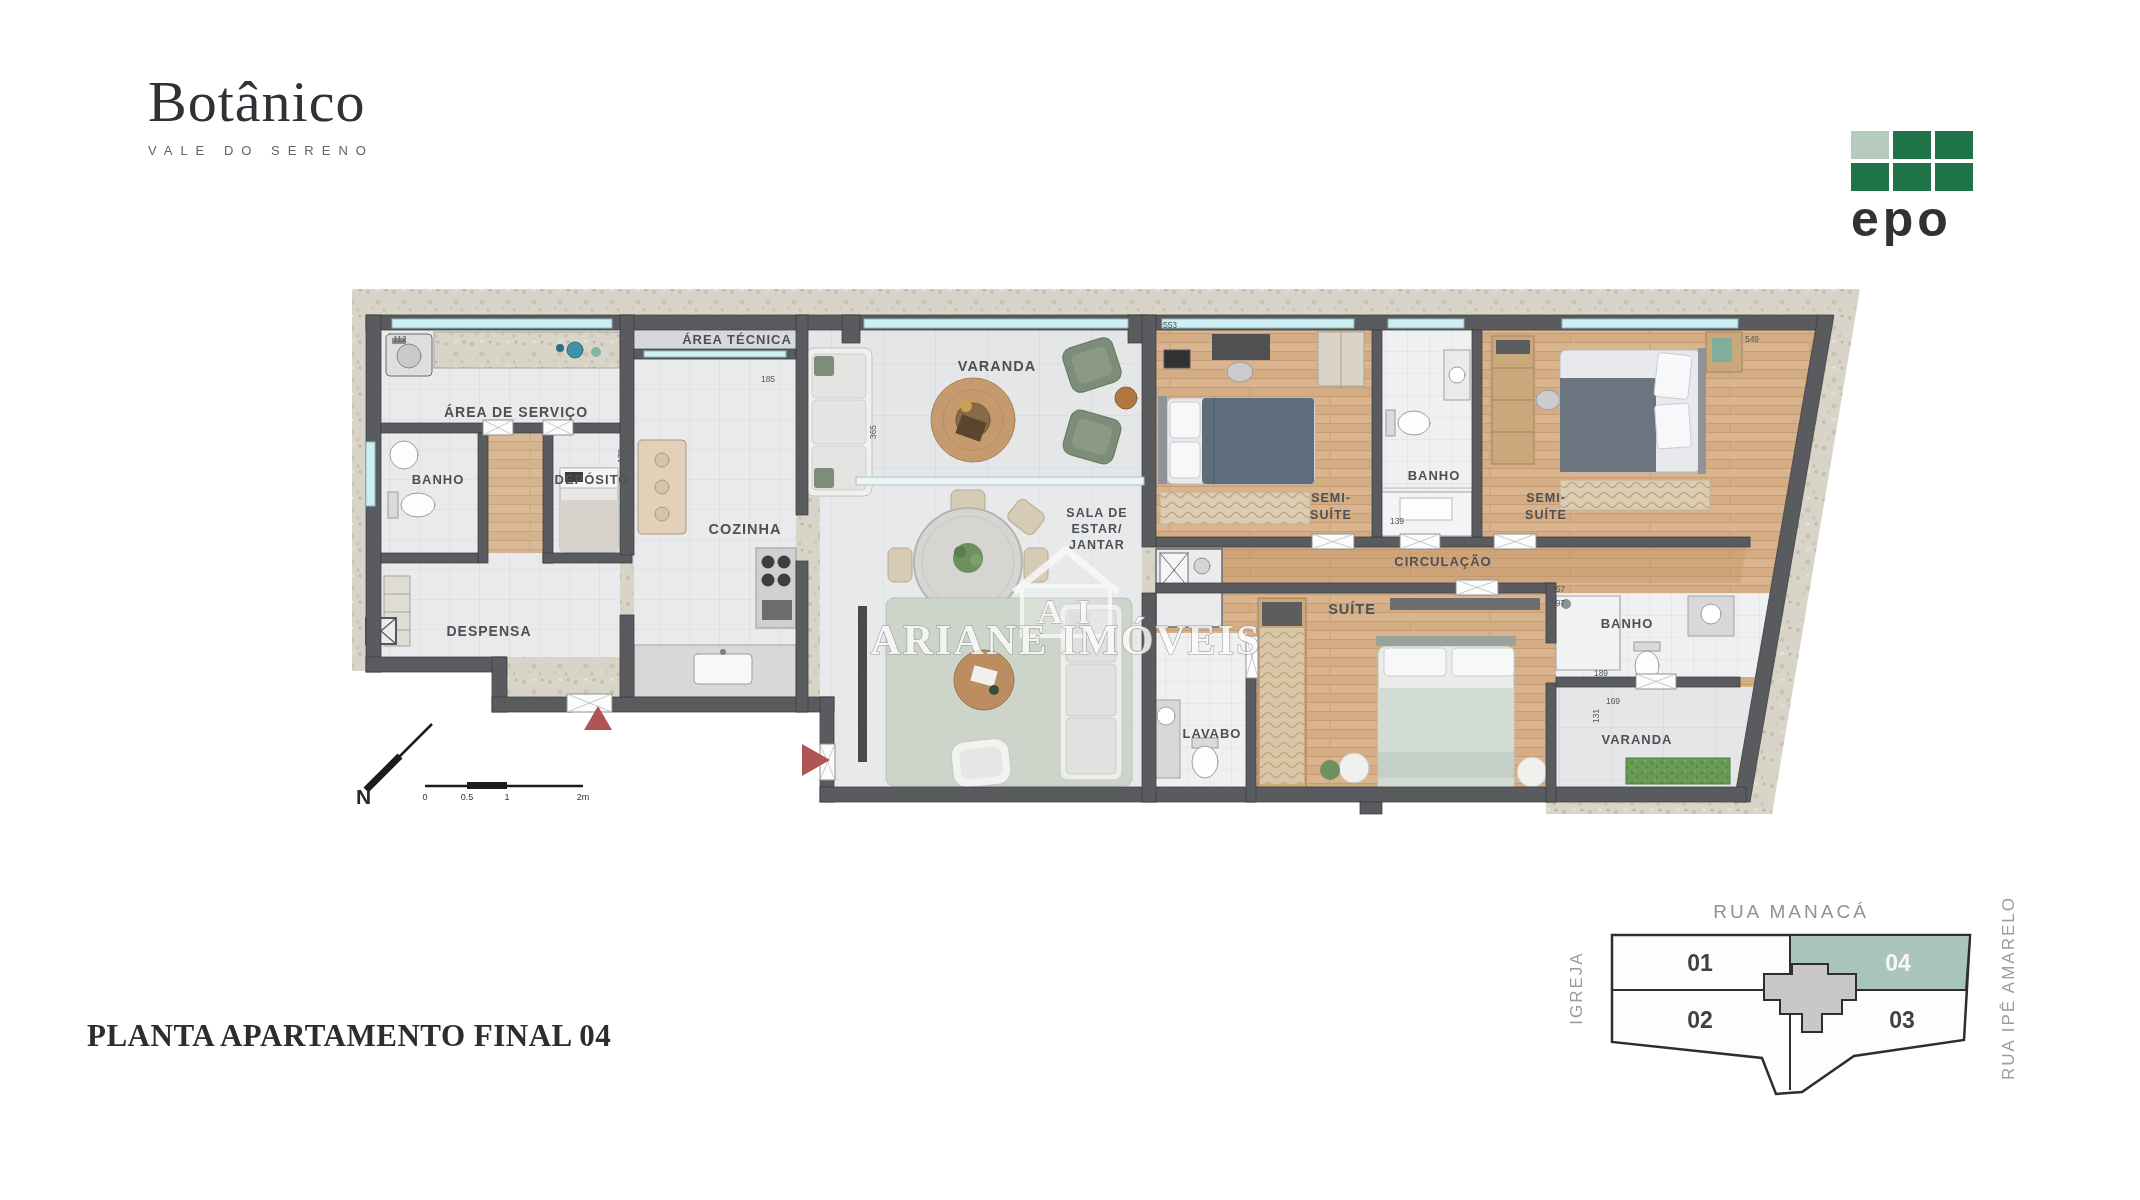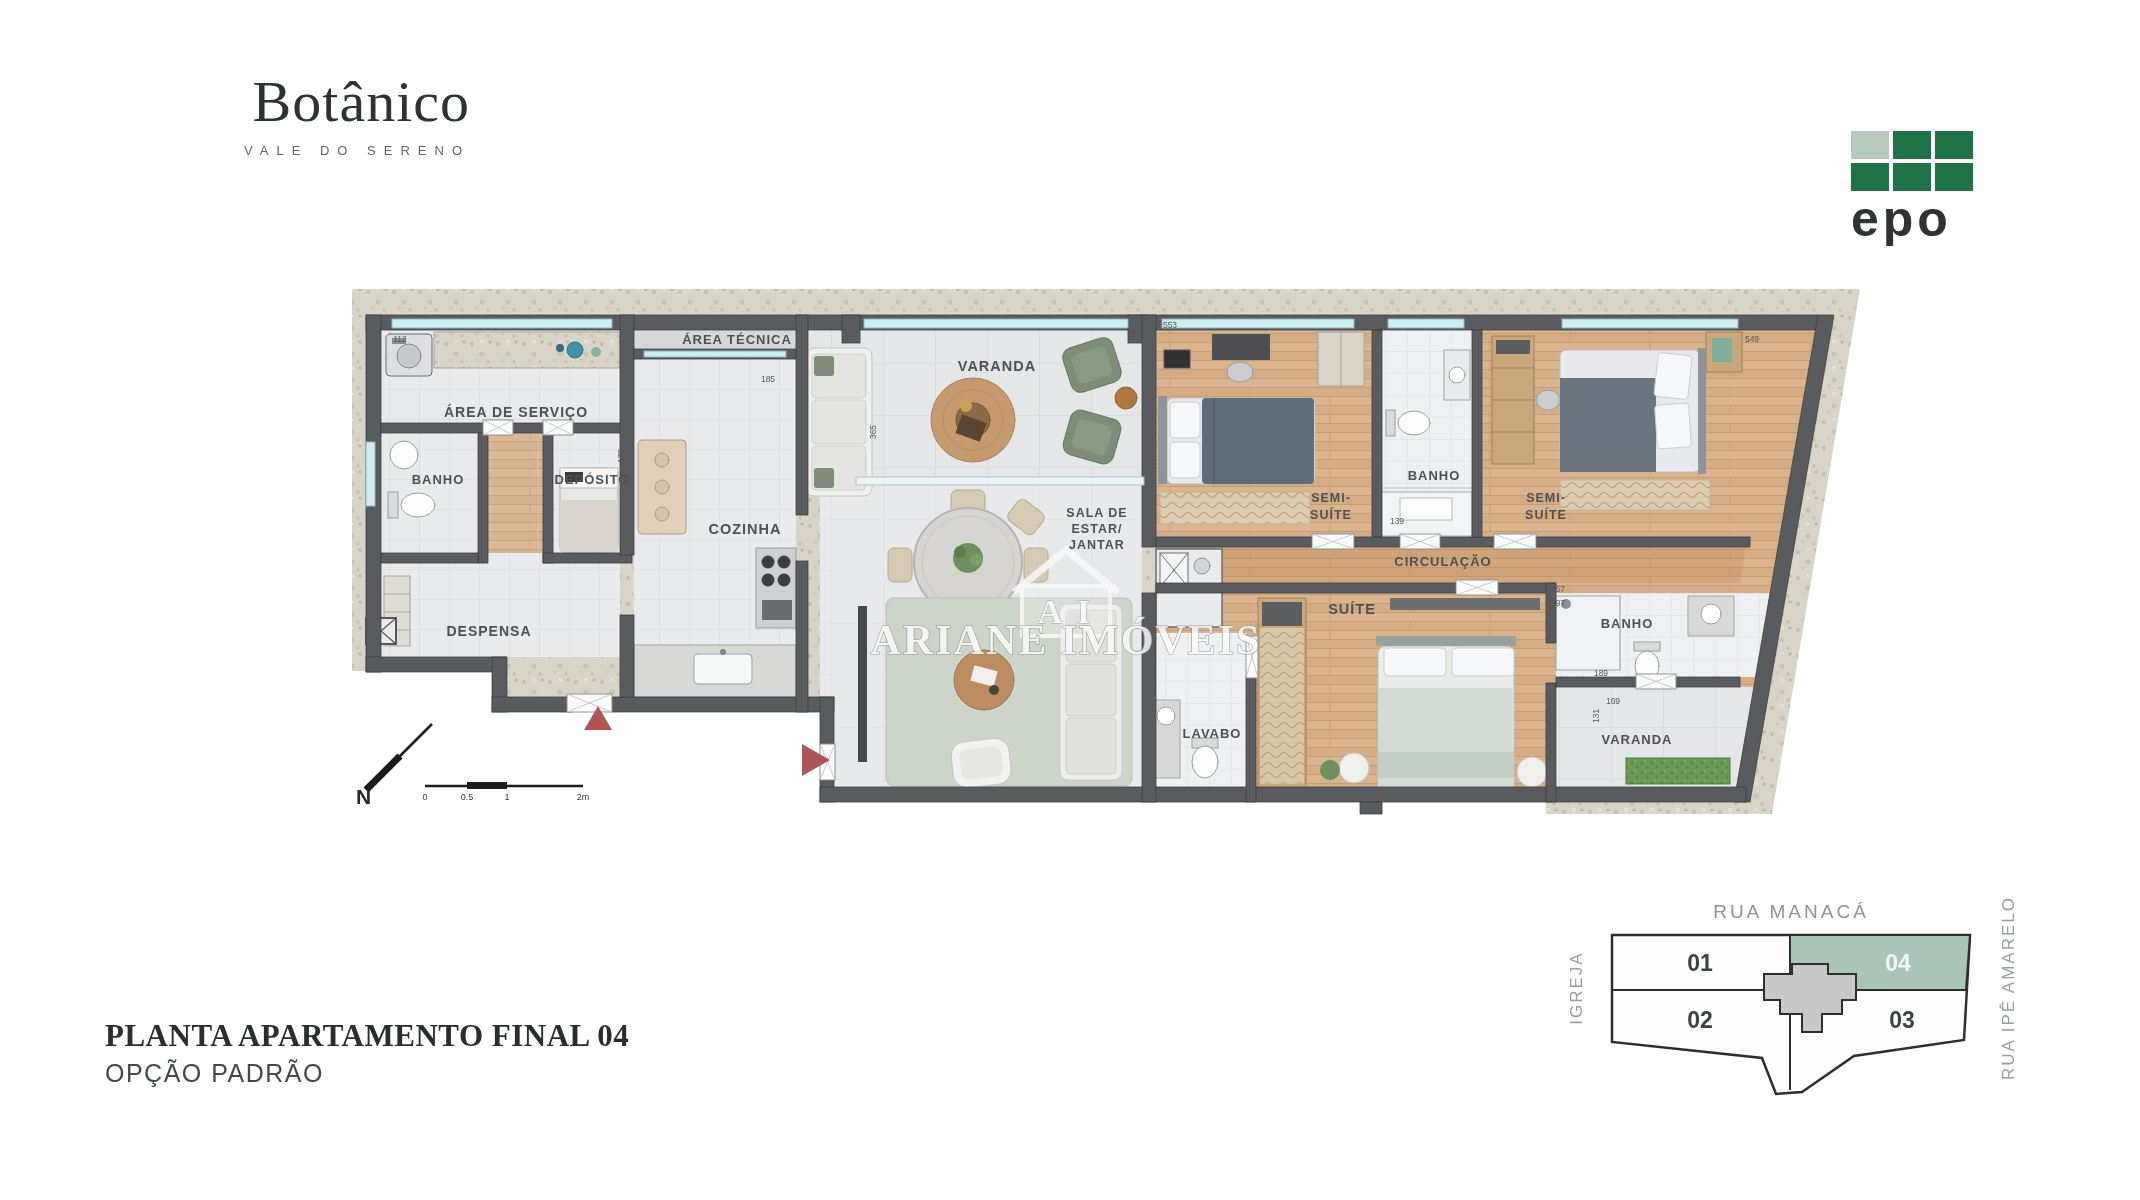--- a/index.html
+++ b/index.html
@@ -1,29 +1,29 @@
 <!DOCTYPE html>
 <html><head>
 <meta charset="utf-8">
 <style>
   html,body{margin:0;padding:0;}
   body{width:2140px;height:1200px;position:relative;background:#ffffff;
        font-family:"Liberation Sans",sans-serif;overflow:hidden;}
   
-  .brand{position:absolute;left:140px;top:72px;width:330px;text-align:right;color:#2e3236;}
+  .brand{position:absolute;left:148px;top:72px;width:330px;text-align:left;color:#2e3236;}
   .brand-name{font-family:"Liberation Serif",serif;font-size:58px;letter-spacing:1px;line-height:1.05;}
   .brand-tagline{margin-top:10px;font-size:13px;letter-spacing:8px;color:#5f6569;}
   
   .epo{position:absolute;left:1851px;top:94px;width:130px;margin-top:37px;}
   .epo-grid{display:grid;grid-template-columns:repeat(3,38px);grid-auto-rows:28px;gap:4px;}
   .sq{background:#1e7448;}
   .sq.light{background:#b7cabe;}
   .epo-name{font-size:50px;font-weight:700;color:#2f3331;letter-spacing:4px;line-height:1;margin-top:3px;}
   
-  .title-block{position:absolute;left:105px;top:1018px;color:#2b2d2e;}
+  .title-block{position:absolute;left:87px;top:1018px;color:#2b2d2e;}
   .title-main{font-family:"Liberation Serif",serif;font-size:31px;font-weight:700;letter-spacing:.5px;}
   .title-sub{font-size:25px;color:#45484a;letter-spacing:1.5px;margin-top:5px;}
   
   .plan-svg{position:absolute;left:0;top:0;}
   text{user-select:none;}
 </style>
 </head>
 <body>
 
 <div class="brand">
@@ -38,21 +38,20 @@
     <span class="sq"></span>
     <span class="sq"></span>
     <span class="sq"></span>
     <span class="sq"></span>
   </div>
   <div class="epo-name">epo</div>
 </div>
 
 <div class="title-block">
   <div class="title-main">PLANTA APARTAMENTO FINAL 04</div>
-  <div class="title-sub">OPÇÃO PADRÃO</div>
 </div>
 
 <svg class="plan-svg" width="2140" height="1200" viewBox="0 0 2140 1200">
 <defs>
   <pattern id="stone" width="26" height="26" patternUnits="userSpaceOnUse">
     <rect width="26" height="26" fill="#d8d4c8"></rect>
     <circle cx="4" cy="6" r="2" fill="#c4beae"></circle>
         <circle cx="14" cy="16" r="2.6" fill="#cac4b3"></circle>
     <circle cx="22" cy="4" r="1.6" fill="#bdb6a4"></circle>
         <circle cx="9" cy="22" r="1.8" fill="#cfc9b9"></circle>

